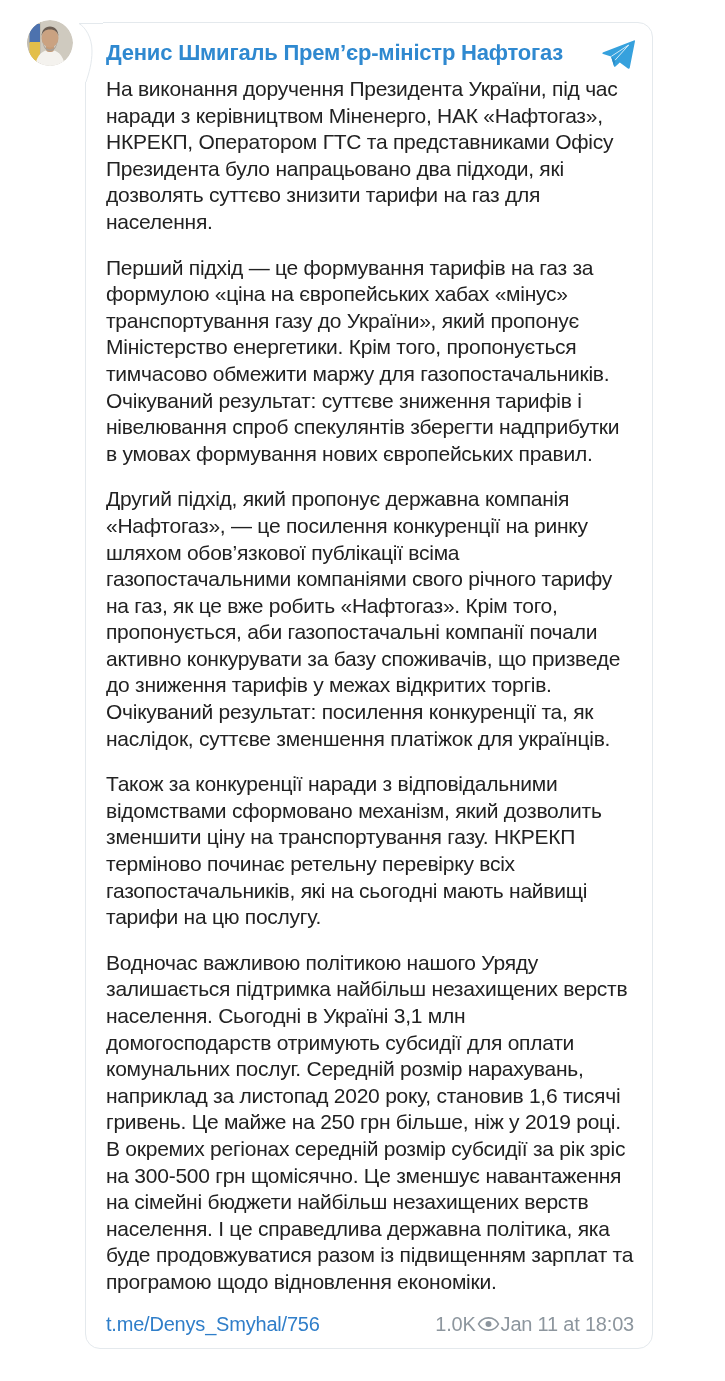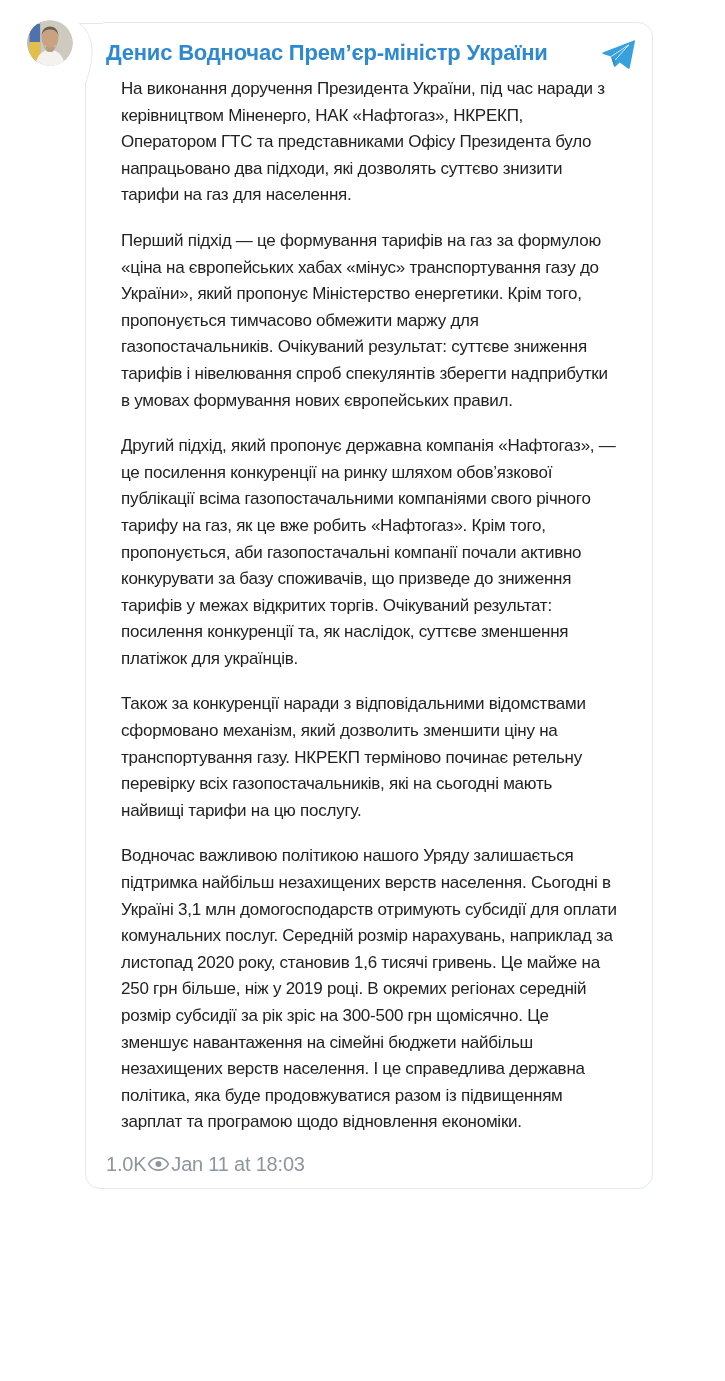--- a/index.html
+++ b/index.html
@@ -14,21 +14,21 @@
           border-radius:3px 15px 15px 15px;
           padding:15px 18px 12px 20px;}
 
   .tail{position:absolute;left:-9px;top:-1px;}
 
   .header{position:relative;padding-right:44px;margin:1px 0 9px;}
   .author{color:#2f89d0;font-weight:bold;font-size:22px;line-height:28px;
           text-decoration:none;letter-spacing:-0.2px;cursor:pointer;}
   .plane{position:absolute;right:-1px;top:1px;width:33px;height:29px;cursor:pointer;}
 
-  .text p{font-size:17px;line-height:26.6px;color:#222222;margin:0 15px 19px;
+  .text p{font-size:21px;line-height:26.6px;color:#222222;margin:0 0 19px;
           letter-spacing:-0.25px;}
 
   .footer{display:flex;justify-content:space-between;align-items:center;
           font-size:20px;line-height:24px;margin-top:-3px;}
   .post-link{color:#2f7ec9;text-decoration:none;letter-spacing:-0.2px;cursor:pointer;}
   .meta{display:flex;align-items:center;gap:1px;color:#8d969e;letter-spacing:-0.2px;}
   .meta .eye{display:inline-flex;align-items:center;}
 </style>
 </head>
 <body>
@@ -57,39 +57,40 @@
   </div>
 
   <div class="bubble">
 
     <svg class="tail" width="26" height="60" viewBox="0 0 26 60">
       <rect x="0" y="0" width="26" height="60" fill="#ffffff"></rect>
       <path d="M26,1.5 H2 C8,5 15,15 15,29 C15,41 12,51 9,60" fill="none" stroke="#e4e9ed" stroke-width="1"></path>
     </svg>
 
     <div class="header">
-      <a class="author" href="#">Денис Водночас Прем’єр-міністр України</a>
+      <a class="author" href="#">Денис Шмигаль Прем’єр-міністр Нафтогаз</a>
       <span class="plane">
         <svg width="33" height="29" viewBox="0 0 34 30">
           <path d="M32.9,0.5 L1.3,12.8 C-0.1,13.35 0,14.15 1.15,14.5 L9.25,17.05 L12.35,26.85 C12.7,27.95 13.1,28.2 13.85,27.5 L18.35,23.3 L26.75,29.5 C27.75,30.05 28.45,29.75 28.7,28.55 L33.95,1.7 C34.3,0.3 33.7,-0.1 32.9,0.5 Z" fill="#36a1dd"></path>
           <path d="M9.25,17.05 L12.35,26.85 L13.75,21.3 Z" fill="#2b8cc7"></path>
           <path d="M9.6,16.9 L27.5,5.2 L13.4,20.9" fill="none" stroke="#ffffff" stroke-width="0.9" opacity="0.9"></path>
         </svg>
       </span>
     </div>
 
     <div class="text">
         <p>На виконання доручення Президента України, під час наради з керівництвом Міненерго, НАК «Нафтогаз», НКРЕКП, Оператором ГТС та представниками Офісу Президента було напрацьовано два підходи, які дозволять суттєво знизити тарифи на газ для населення.</p>
         <p>Перший підхід — це формування тарифів на газ за формулою «ціна на європейських хабах «мінус» транспортування газу до України», який пропонує Міністерство енергетики. Крім того, пропонується тимчасово обмежити маржу для газопостачальників. Очікуваний результат: суттєве зниження тарифів і нівелювання спроб спекулянтів зберегти надприбутки в умовах формування нових європейських правил.</p>
         <p>Другий підхід, який пропонує державна компанія «Нафтогаз», — це посилення конкуренції на ринку шляхом обов’язкової публікації всіма газопостачальними компаніями свого річного тарифу на газ, як це вже робить «Нафтогаз». Крім того, пропонується, аби газопостачальні компанії почали активно конкурувати за базу споживачів, що призведе до зниження тарифів у межах відкритих торгів. Очікуваний результат: посилення конкуренції та, як наслідок, суттєве зменшення платіжок для українців.</p>
         <p>Також за конкуренції наради з відповідальними відомствами сформовано механізм, який дозволить зменшити ціну на транспортування газу. НКРЕКП терміново починає ретельну перевірку всіх газопостачальників, які на сьогодні мають найвищі тарифи на цю послугу.</p>
         <p>Водночас важливою політикою нашого Уряду залишається підтримка найбільш незахищених верств населення. Сьогодні в Україні 3,1 млн домогосподарств отримують субсидії для оплати комунальних послуг. Середній розмір нарахувань, наприклад за листопад 2020 року, становив 1,6 тисячі гривень. Це майже на 250 грн більше, ніж у 2019 році. В окремих регіонах середній розмір субсидії за рік зріс на 300-500 грн щомісячно. Це зменшує навантаження на сімейні бюджети найбільш незахищених верств населення. І це справедлива державна політика, яка буде продовжуватися разом із підвищенням зарплат та програмою щодо відновлення економіки.</p>
       </div>
 
     <div class="footer">
+      <a class="post-link" href="#">t.me/Denys_Smyhal/756</a>
       <div class="meta">
         <span>1.0K</span>
         <span class="eye">
           <svg width="23" height="16" viewBox="0 0 24 16">
             <path d="M12,1.6 C6.6,1.6 2.9,5.3 1.6,8 C2.9,10.7 6.6,14.4 12,14.4 C17.4,14.4 21.1,10.7 22.4,8 C21.1,5.3 17.4,1.6 12,1.6 Z" fill="none" stroke="#8d969e" stroke-width="1.8"></path>
             <circle cx="12" cy="8" r="3.1" fill="#8d969e"></circle>
           </svg>
         </span>
         <span>Jan 11 at 18:03</span>
       </div>

